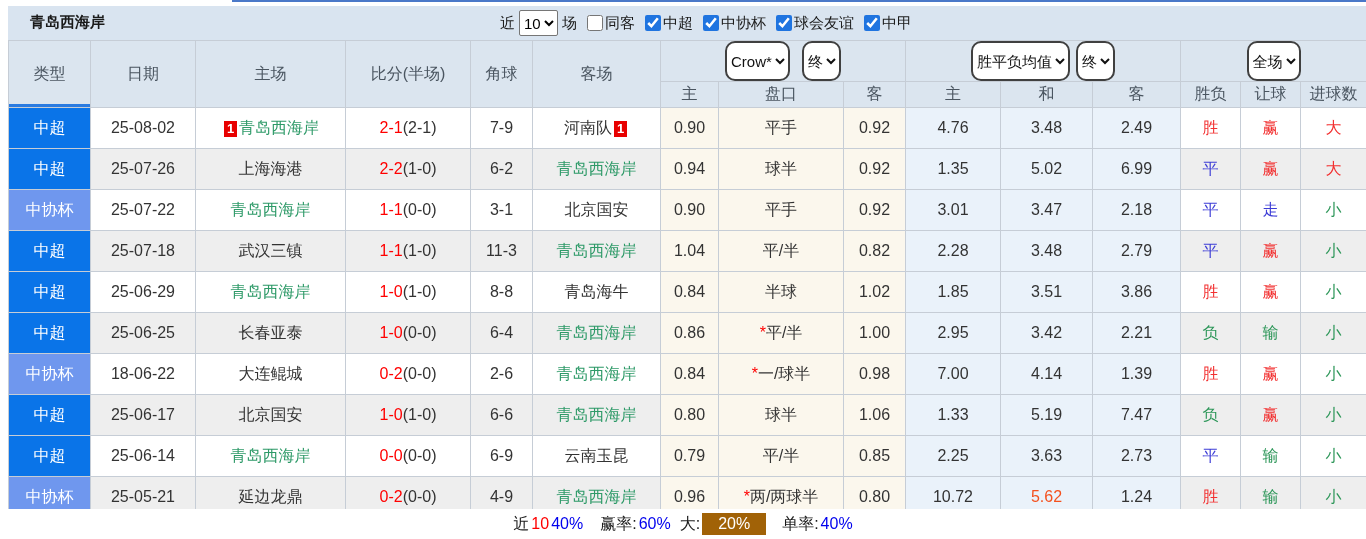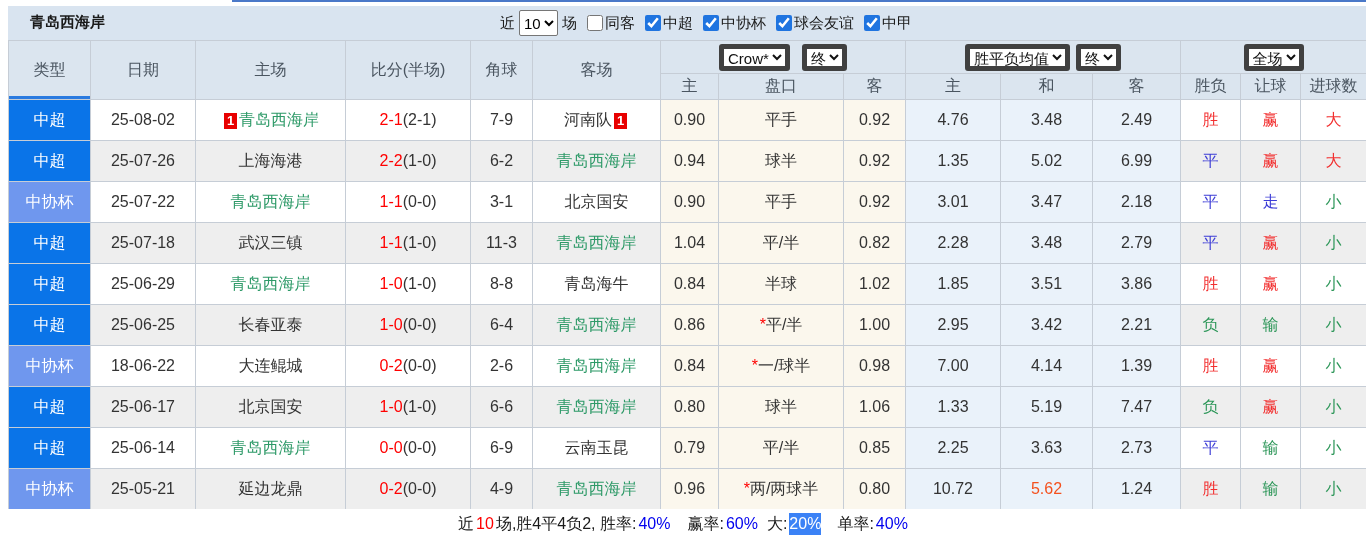--- a/index.html
+++ b/index.html
@@ -14,21 +14,21 @@
   .filters input[type=checkbox]{width:16px;height:16px;accent-color:#1f74e0;margin:0 2px 0 10px;}
   .filters label{display:flex;align-items:center;}
 
   table{position:absolute;top:40px;left:8px;width:1358px;border-collapse:collapse;table-layout:fixed;}
   th,td{border:1px solid #c6cdd6;text-align:center;padding:0;overflow:hidden;white-space:nowrap;}
   thead th{background:#dbe5ef;color:#4a5560;font-weight:normal;font-size:16px;}
   thead tr.grp th{height:32px;}
   thead tr.sub th{height:25px;font-size:16px;}
   th.active{box-shadow:inset 0 -3px 0 #2a7be0;}
   .selwrap{display:flex;align-items:center;justify-content:center;gap:12px;}
-  .selwrap select{height:27px;font-size:15px;border:5px solid #404040;border-radius:3px;background:#fff;color:#111;}
+  .selwrap select{height:40px;font-size:15px;border:2px solid #404040;border-radius:10px;background:#fff;color:#111;}
 
   tbody td{height:40px;font-size:16px;color:#333;background:#fff;}
   tbody tr:nth-child(even) td.st{background:#eee;}
   td.type{color:#fff;}
   td.type.csl{background:#0a74e8;}
   td.type.cup{background:#6f97ee;}
   td.ah{background:#fbf7ed;}
   td.eu{background:#eaf2fa;}
   .tg{color:#2e9a68;}
   .team{cursor:pointer;}
@@ -39,21 +39,21 @@
   .c-red{color:#f23030;}
   .c-blue{color:#3c3cd6;}
   .c-green{color:#2c9658;}
   .hot{color:#f4511e;}
 
   .summary{position:absolute;top:509px;left:0;width:1366px;height:30px;background:#fff;
            display:flex;align-items:center;justify-content:center;font-size:16px;color:#1a1a1a;}
   .summary span{margin:0 1px;}
   .sum-red{color:#f00;}
   .sum-blue{color:#0000ee;}
-  .sum-badge{background:#3b82f6;color:#fff;padding:2px 0;margin:0 4px;}
+  .sum-badge{background:#a16207;color:#fff;padding:2px 16px;margin:0 4px;}
 </style>
 </head>
 <body>
 
 <div class="page">
   <div class="topline"></div>
 
   <div class="filterbar">
     <span class="title">青岛西海岸</span>
     <div class="filters">
@@ -332,21 +332,20 @@
       <td class="st c-red">胜</td>
       <td class="st c-green">输</td>
       <td class="st c-green">小</td>
     </tr>
   </tbody>
   </table>
 
   <div class="summary">
     <span>近</span>
       <span class="sum-red">10</span>
-      <span>场,胜4平4负2, 胜率:</span>
       <span class="sum-blue">40%</span>
       <span style="margin-left:16px">赢率:</span>
       <span class="sum-blue">60%</span>
       <span style="margin-left:8px">大:</span>
       <span class="sum-badge">20%</span>
       <span style="margin-left:15px">单率:</span>
       <span class="sum-blue">40%</span>
   </div>
 </div>
 

